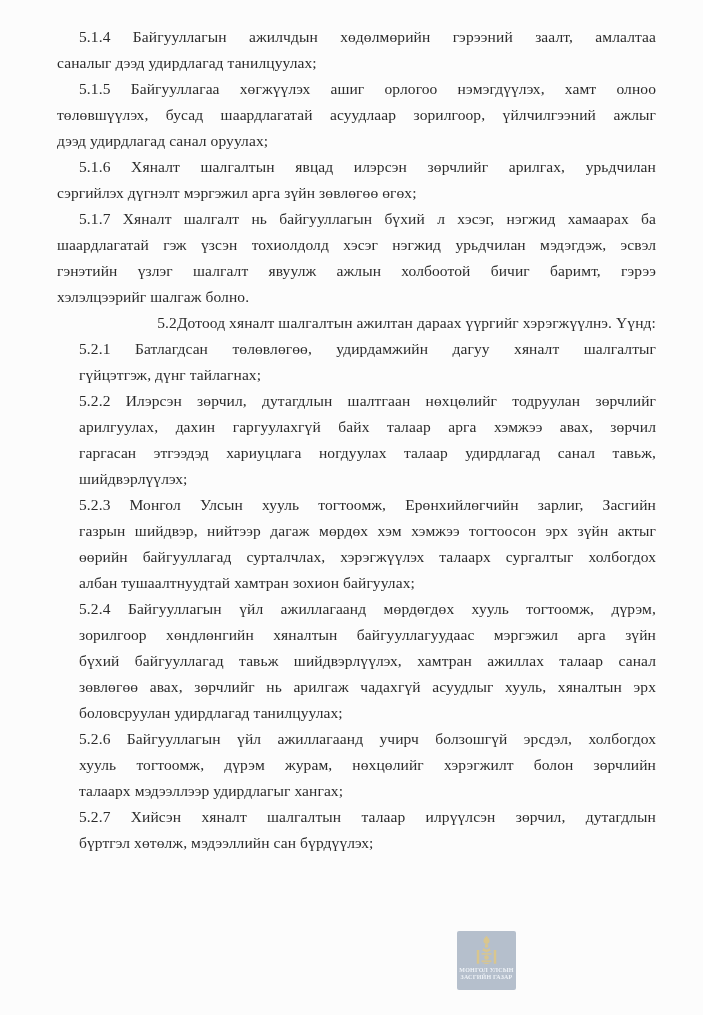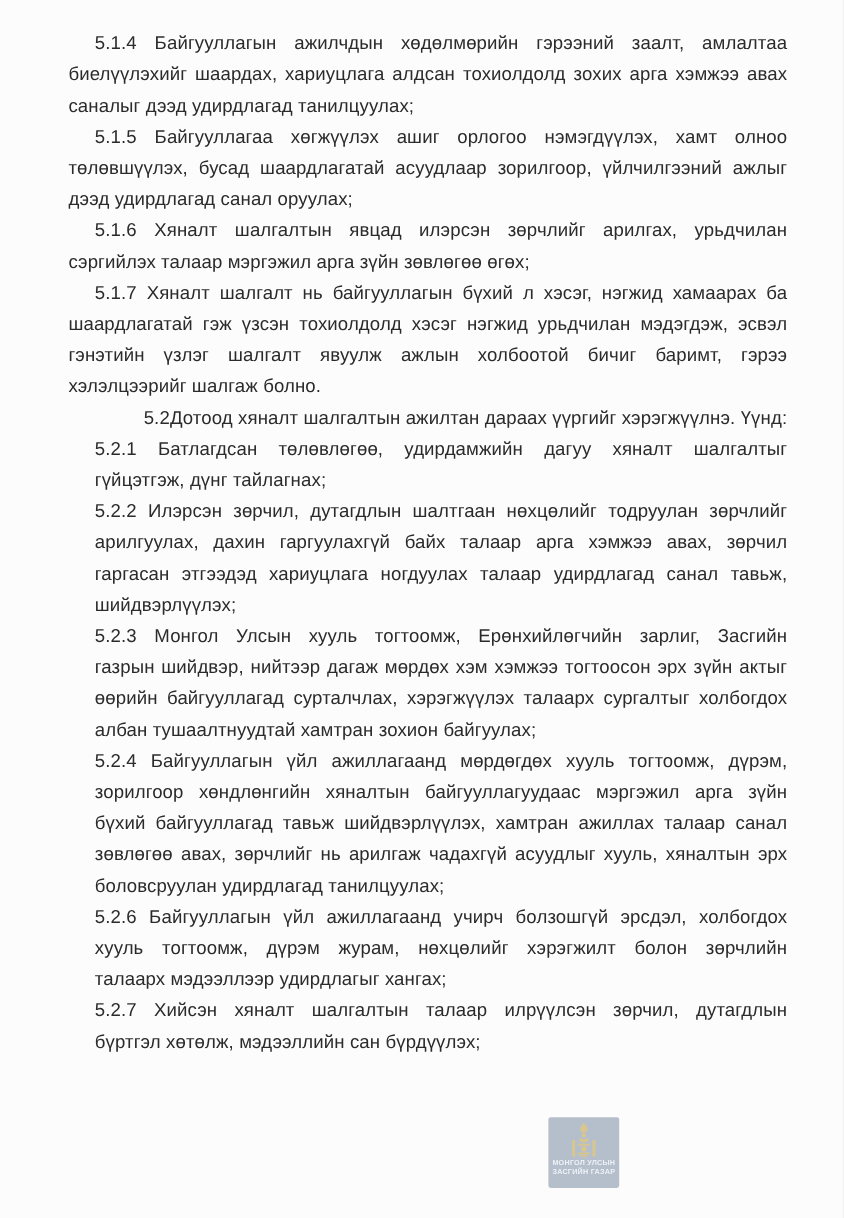--- a/index.html
+++ b/index.html
@@ -54,36 +54,35 @@
     line-height: 7px;
     font-weight: bold;
     text-align: center;
     letter-spacing: 0.2px;
     width: 100%;
   }
 </style>
 </head>
 <body>
 
-<div class="page" style="background: rgb(252, 252, 252); color: rgb(43, 43, 43);">
+<div class="page" style="background: rgb(252, 252, 252); color: rgb(43, 43, 43); font-family: Liberation Serif, serif;">
 
   <div class="text-block" id="text-block">
       <div class="para indented">
         <div class="tline first">5.1.4 Байгууллагын ажилчдын хөдөлмөрийн гэрээний заалт, амлалтаа</div>
-        <div class="tline">биелүүлэхийг шаардах, хариуцлага алдсан тохиолдолд зохих арга хэмжээ авах</div>
         <div class="tline last">саналыг дээд удирдлагад танилцуулах;</div>
       </div>
       <div class="para indented">
         <div class="tline first">5.1.5 Байгууллагаа хөгжүүлэх ашиг орлогоо нэмэгдүүлэх, хамт олноо</div>
         <div class="tline">төлөвшүүлэх, бусад шаардлагатай асуудлаар зорилгоор, үйлчилгээний ажлыг</div>
         <div class="tline last">дээд удирдлагад санал оруулах;</div>
       </div>
       <div class="para indented">
         <div class="tline first">5.1.6 Хяналт шалгалтын явцад илэрсэн зөрчлийг арилгах, урьдчилан</div>
-        <div class="tline last">сэргийлэх талаар мэргэжил арга зүйн зөвлөгөө өгөх;</div>
+        <div class="tline last">сэргийлэх дүгнэлт мэргэжил арга зүйн зөвлөгөө өгөх;</div>
       </div>
       <div class="para indented">
         <div class="tline first">5.1.7 Хяналт шалгалт нь байгууллагын бүхий л хэсэг, нэгжид хамаарах ба</div>
         <div class="tline">шаардлагатай гэж үзсэн тохиолдолд хэсэг нэгжид урьдчилан мэдэгдэж, эсвэл</div>
         <div class="tline">гэнэтийн үзлэг шалгалт явуулж ажлын холбоотой бичиг баримт, гэрээ</div>
         <div class="tline last">хэлэлцээрийг шалгаж болно.</div>
       </div>
       <div class="para list-heading"><span class="num">5.2</span><span>Дотоод хяналт шалгалтын ажилтан дараах үүргийг хэрэгжүүлнэ. Үүнд:</span></div>
       <div class="para block">
         <div class="tline first">5.2.1 Батлагдсан төлөвлөгөө, удирдамжийн дагуу хяналт шалгалтыг</div>

